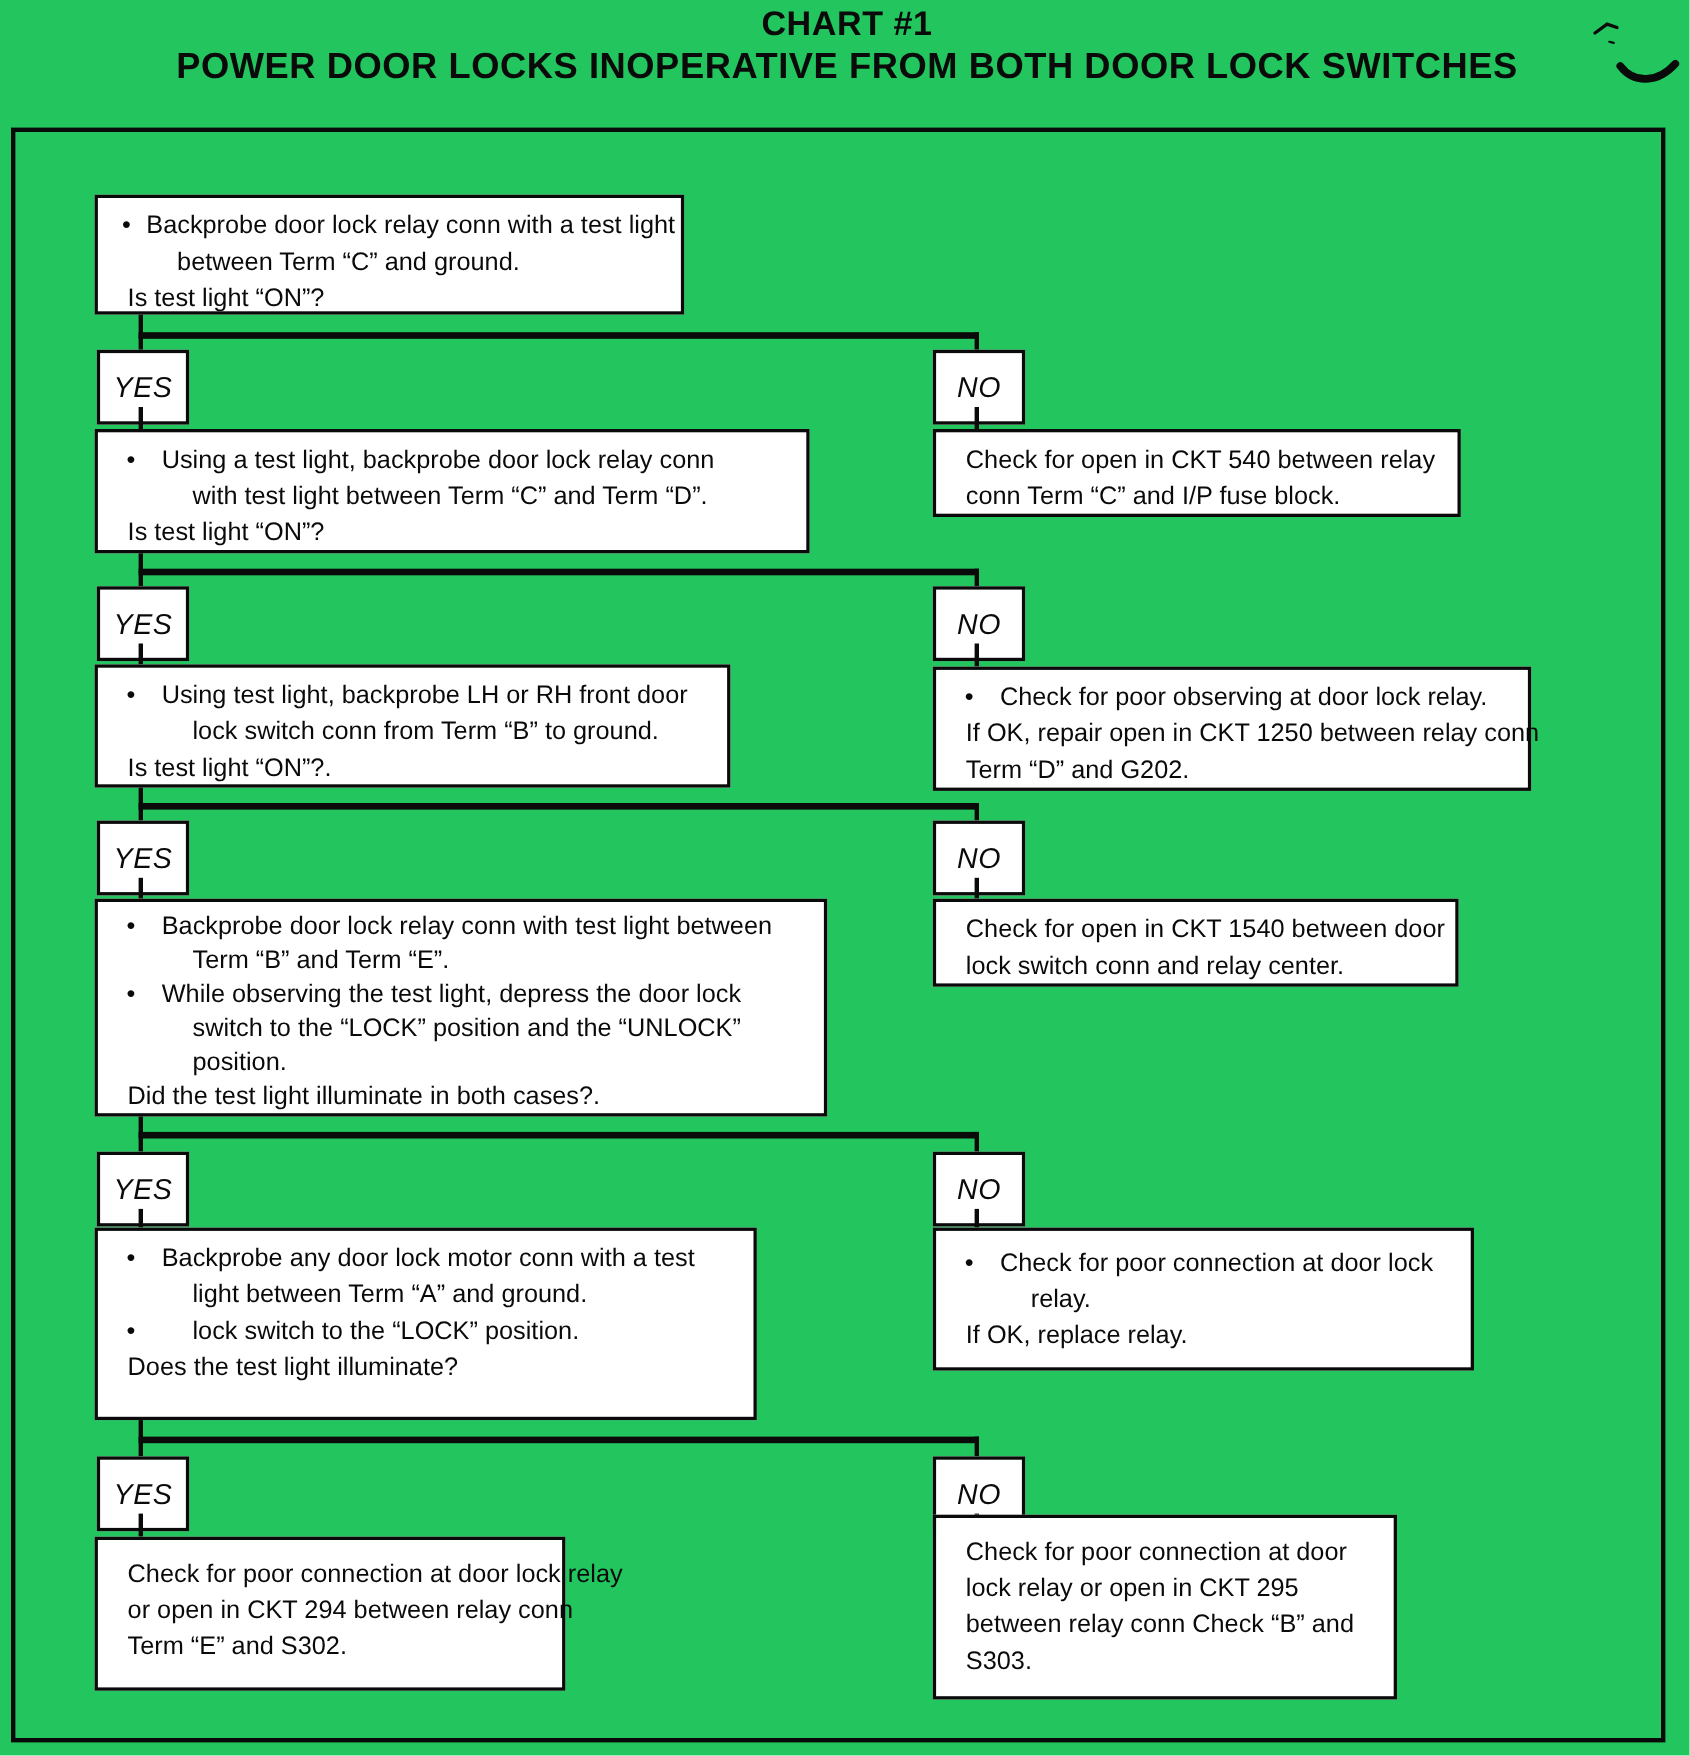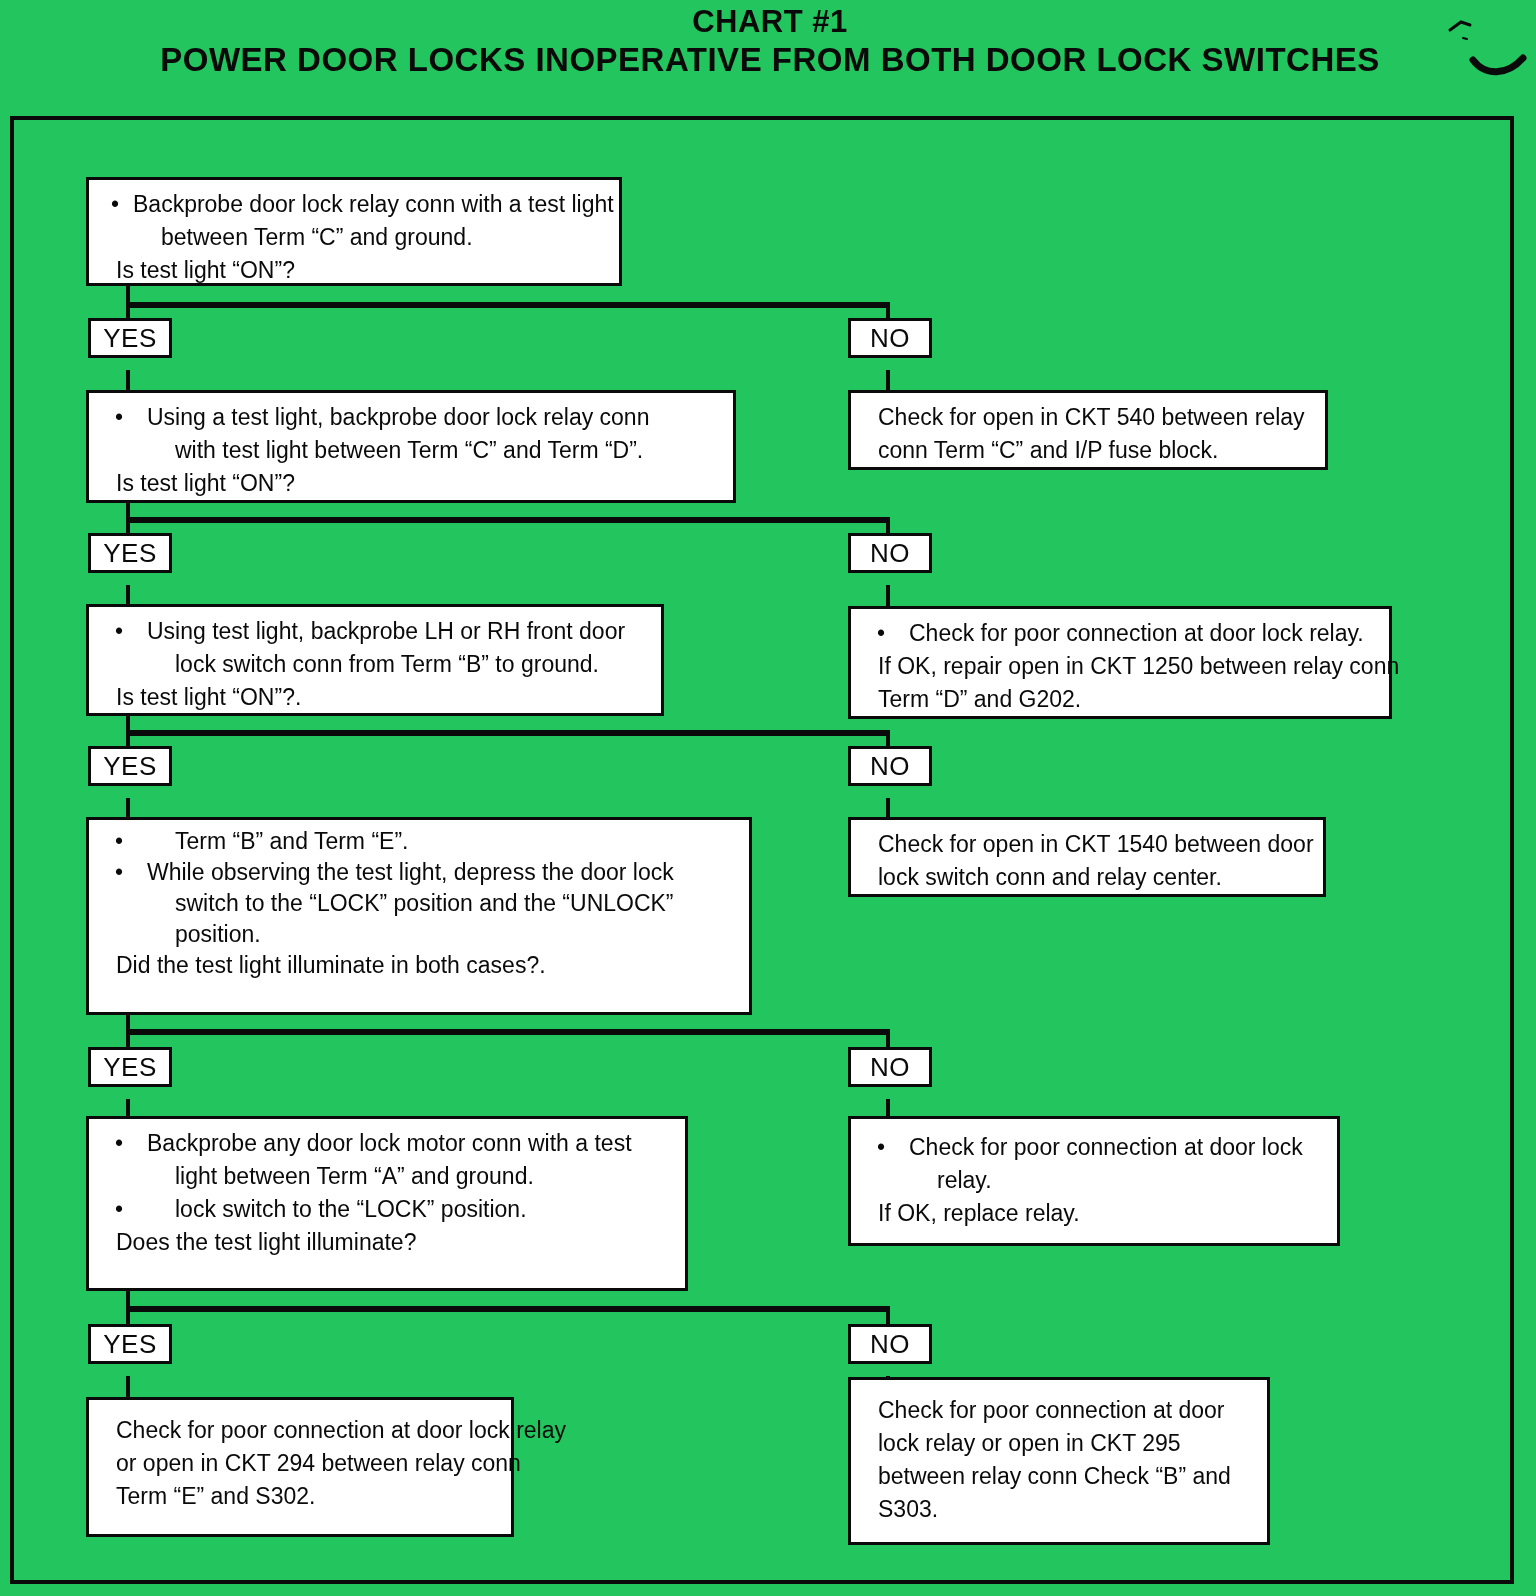--- a/index.html
+++ b/index.html
@@ -27,23 +27,23 @@
   }
   .box.tight{line-height:31px;padding-top:6px;}
   .ln{white-space:nowrap;}
   .ln.plain{padding-left:27px;}
   .ln.wrap{padding-left:58px;margin-left:28px;}
   .ln.bullet{padding-left:58px;position:relative;}
   .ln.bullet .blt{position:absolute;left:26px;top:0;}
   .ln.bullet.near{padding-left:44px;}
   .ln.bullet.near .blt{left:22px;}
   .tag{
-    position:absolute;width:84px;height:40px;border:3px solid #0a0a0a;
+    position:absolute;width:84px;height:68px;border:3px solid #0a0a0a;
     box-sizing:border-box;background:#fff;display:flex;align-items:center;
-    justify-content:center;font-size:26px;letter-spacing:.5px;
+    justify-content:center;font-size:26px;letter-spacing:.5px;font-style:italic;
   }
   .vl{position:absolute;width:4px;background:#0a0a0a;}
   .hl{position:absolute;left:126px;width:764px;height:6px;background:#0a0a0a;}
   .mark{position:absolute;left:1395px;top:8px;}
 </style>
 </head>
 <body>
 
 <div id="page">
 
@@ -105,41 +105,41 @@
   <div class="vl" style="left:126px;top:585px;height:19px"></div>
   <div class="vl" style="left:886px;top:585px;height:21px"></div>
 
   <div class="box" style="left:86px;top:604px;width:578px;height:112px">
     <div class="ln bullet"><span class="blt">•</span><span>Using test light, backprobe LH or RH front door</span></div>
     <div class="ln wrap">lock switch conn from Term “B” to ground.</div>
     <div class="ln plain">Is test light “ON”?.</div>
   </div>
 
   <div class="box" style="left:848px;top:606px;width:544px;height:113px">
-    <div class="ln bullet"><span class="blt">•</span><span>Check for poor connection at door lock relay.</span></div>
+    <div class="ln bullet"><span class="blt">•</span><span>Check for poor observing at door lock relay.</span></div>
     <div class="ln plain">If OK, repair open in CKT 1250 between relay conn</div>
     <div class="ln plain">Term “D” and G202.</div>
   </div>
 
   <div class="vl" style="left:126px;top:716px;height:30px"></div>
   <div class="hl" style="top:730px"></div>
   <div class="vl" style="left:886px;top:730px;height:16px"></div>
 
   <div class="tag" style="left:88px;top:746px">
       <span>YES</span>
     </div>
   <div class="tag" style="left:848px;top:746px">
       <span>NO</span>
     </div>
 
   <div class="vl" style="left:126px;top:798px;height:19px"></div>
   <div class="vl" style="left:886px;top:798px;height:19px"></div>
 
   <div class="box tight" style="left:86px;top:817px;width:666px;height:198px">
-    <div class="ln bullet"><span class="blt">•</span></div>
+    <div class="ln bullet"><span class="blt">•</span><span>Backprobe door lock relay conn with test light between</span></div>
     <div class="ln wrap">Term “B” and Term “E”.</div>
     <div class="ln bullet"><span class="blt">•</span><span>While observing the test light, depress the door lock</span></div>
     <div class="ln wrap">switch to the “LOCK” position and the “UNLOCK”</div>
     <div class="ln wrap">position.</div>
     <div class="ln plain">Did the test light illuminate in both cases?.</div>
   </div>
 
   <div class="box" style="left:848px;top:817px;width:478px;height:80px">
     <div class="ln plain">Check for open in CKT 1540 between door</div>
     <div class="ln plain">lock switch conn and relay center.</div>

